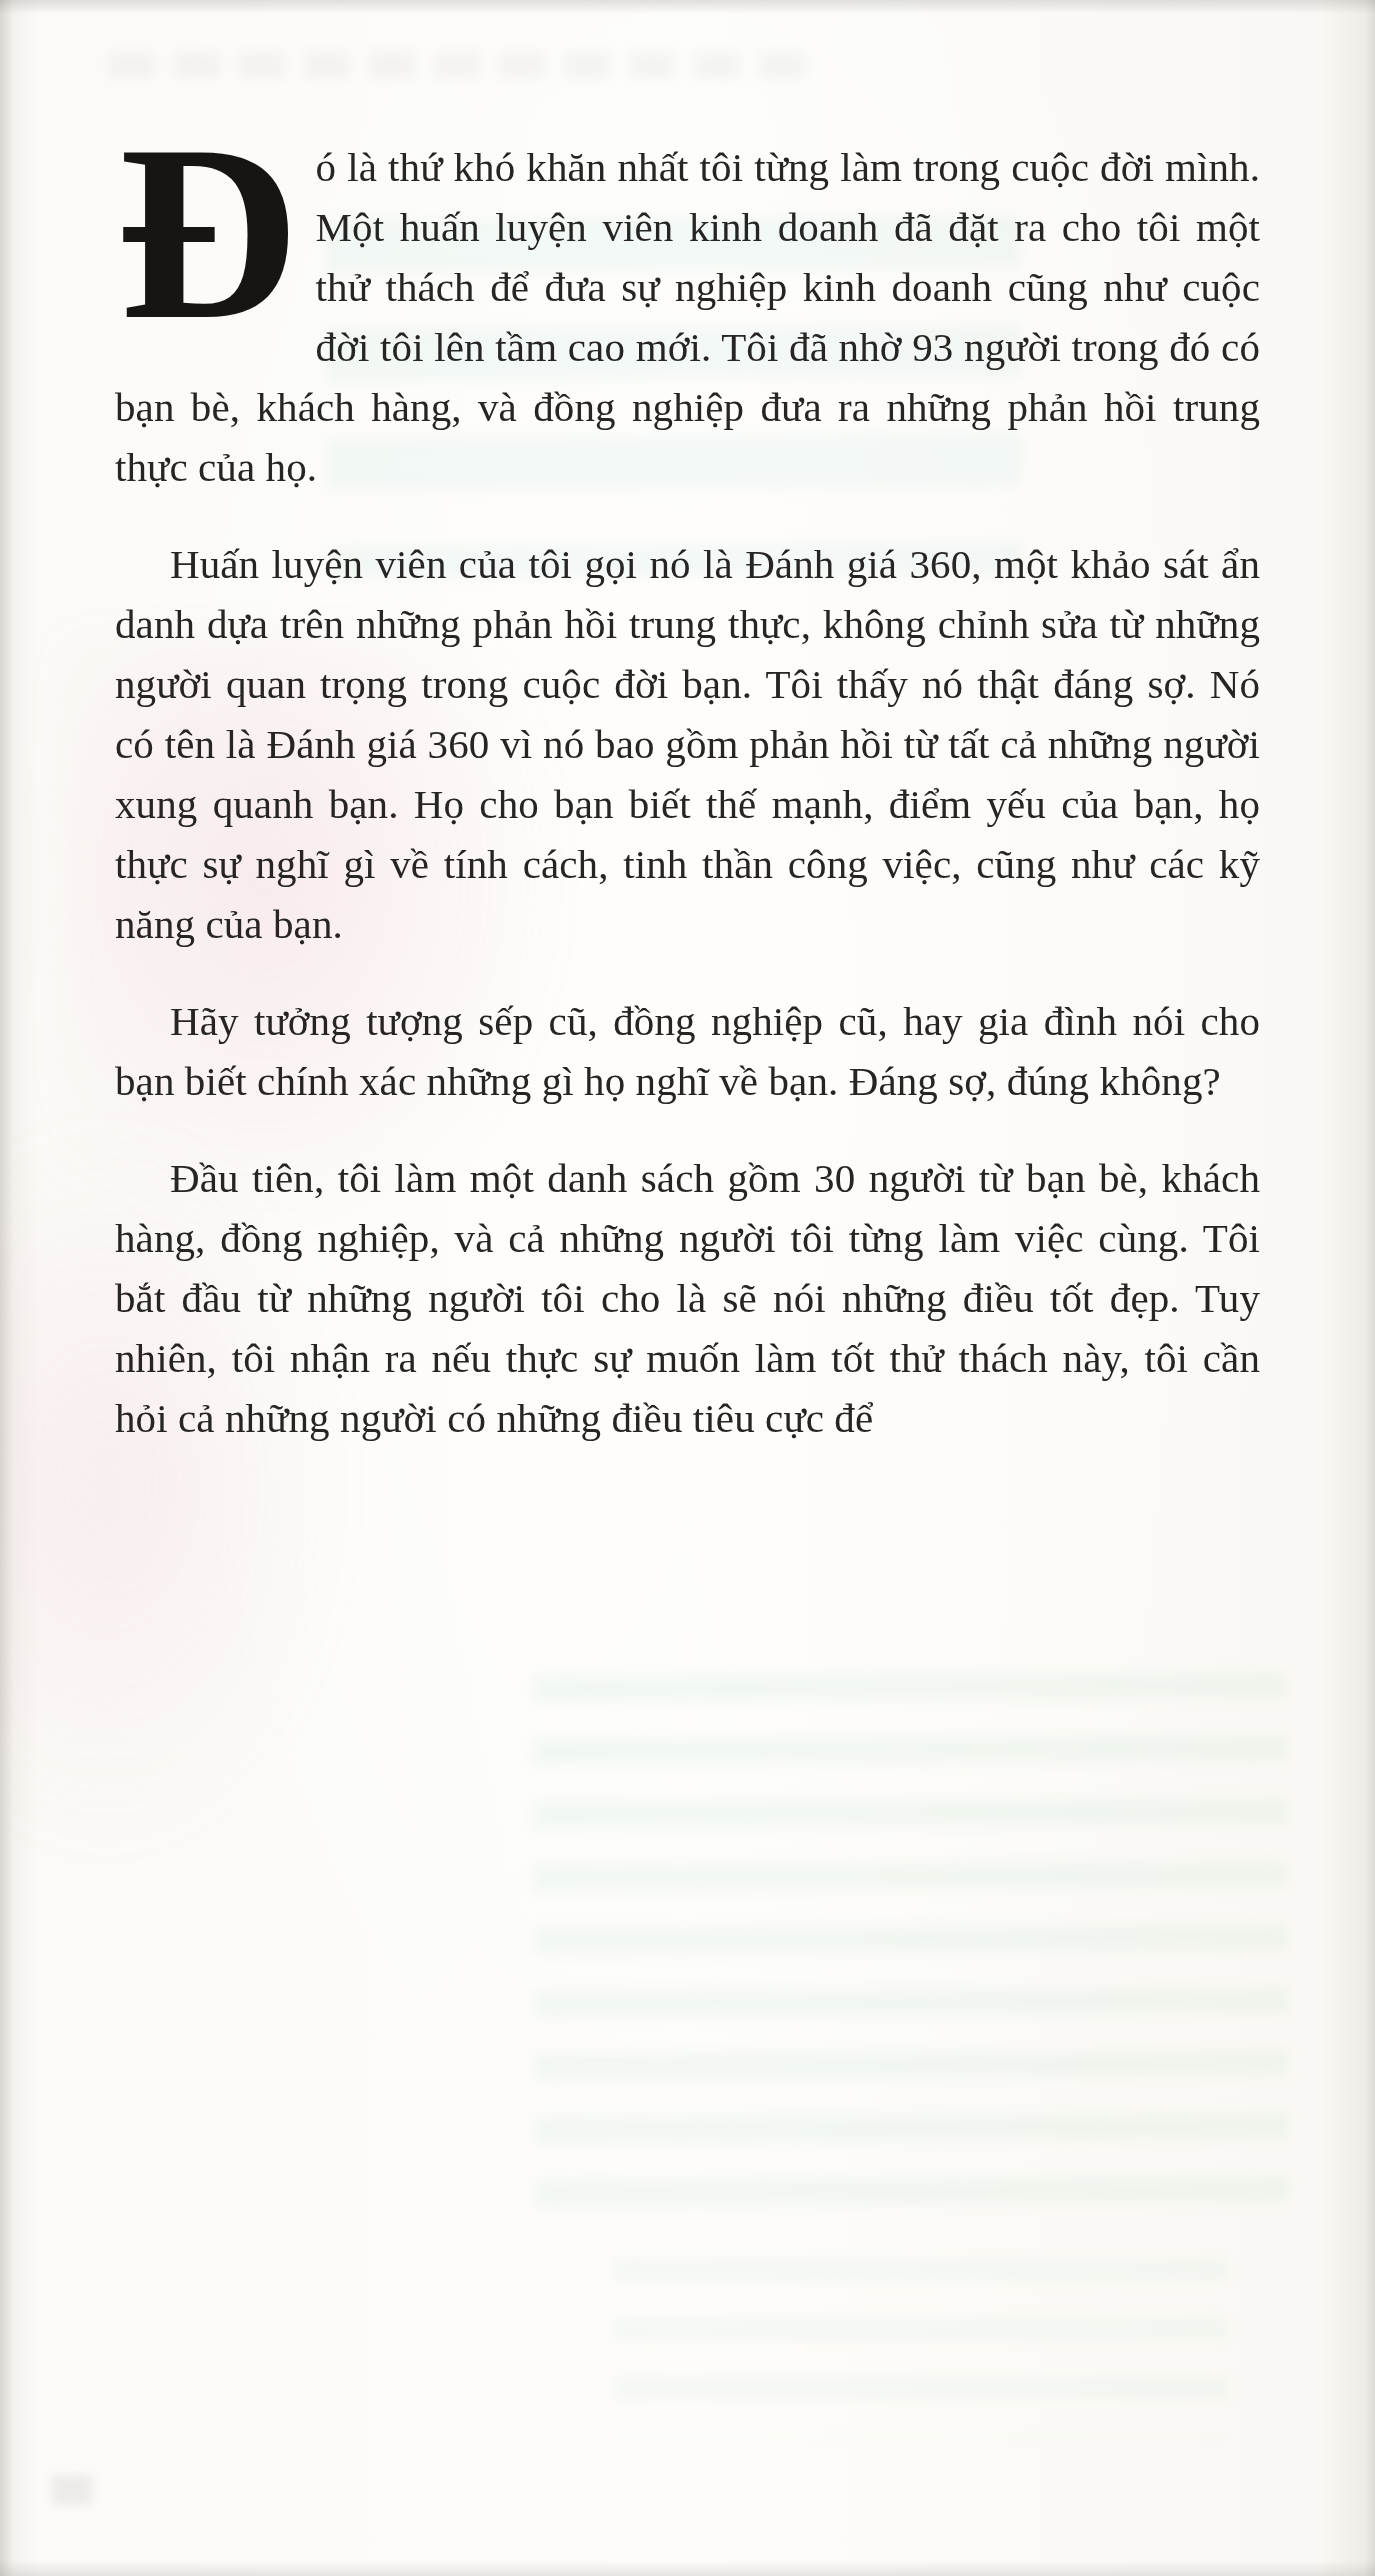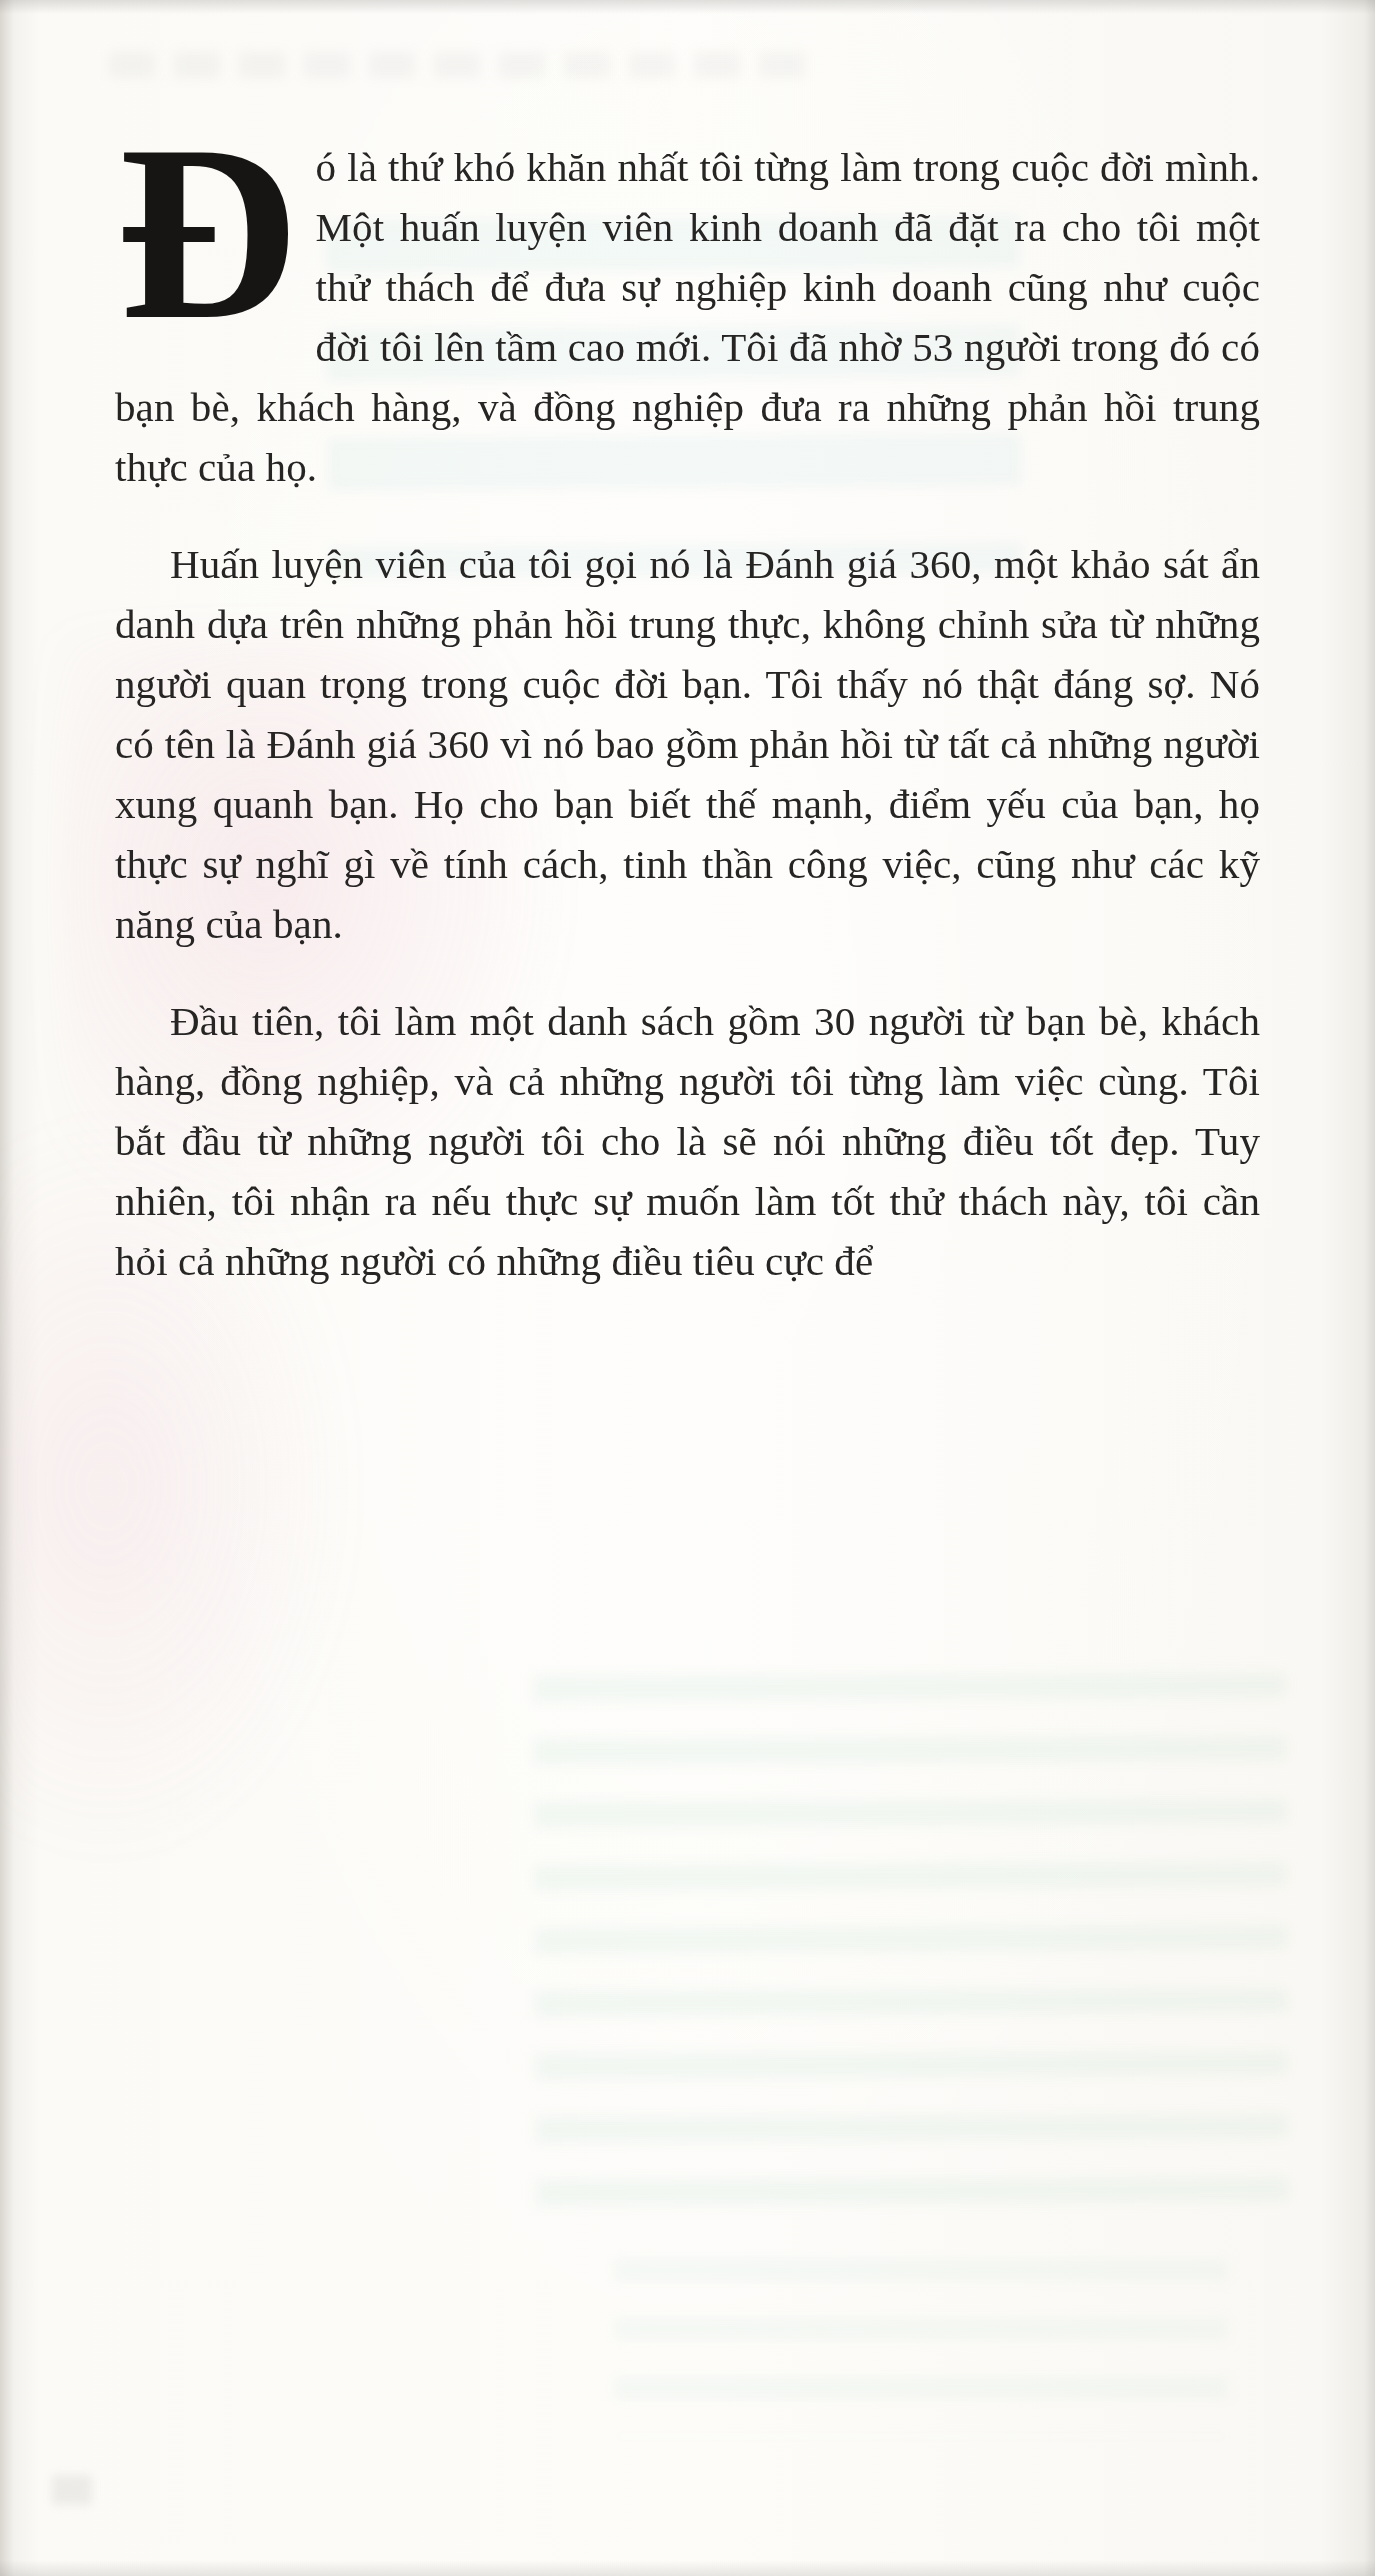--- a/index.html
+++ b/index.html
@@ -98,21 +98,22 @@
   <div class="bleed bleed-header"></div>
   <div class="bleed bleed-title"></div>
   <div class="bleed bleed-pink-blob"></div>
   <div class="bleed bleed-pink-blob2"></div>
   <div class="bleed bleed-green-lines"></div>
   <div class="bleed bleed-green-lines2"></div>
   <div class="bleed bleed-pagenum"></div>
 
   <div class="text-block">
     <p class="para first">
-      <span class="dropcap">Đ</span><span>ó là thứ khó khăn nhất tôi từng làm trong cuộc đời mình. Một huấn luyện viên kinh doanh đã đặt ra cho tôi một thử thách để đưa sự nghiệp kinh doanh cũng như cuộc đời tôi lên tầm cao mới. Tôi đã nhờ 53 người trong đó có bạn bè, khách hàng, và đồng nghiệp đưa ra những phản hồi trung thực của họ.</span>
+      <span class="dropcap">Đ</span><span>ó là thứ khó khăn nhất tôi từng làm trong cuộc đời mình. Một huấn luyện viên kinh doanh đã đặt ra cho tôi một thử thách để đưa sự nghiệp kinh doanh cũng như cuộc đời tôi lên tầm cao mới. Tôi đã nhờ 93 người trong đó có bạn bè, khách hàng, và đồng nghiệp đưa ra những phản hồi trung thực của họ.</span>
     </p>
     <p class="para">Huấn luyện viên của tôi gọi nó là Đánh giá 360, một khảo sát ẩn danh dựa trên những phản hồi trung thực, không chỉnh sửa từ những người quan trọng trong cuộc đời bạn. Tôi thấy nó thật đáng sợ. Nó có tên là Đánh giá 360 vì nó bao gồm phản hồi từ tất cả những người xung quanh bạn. Họ cho bạn biết thế mạnh, điểm yếu của bạn, họ thực sự nghĩ gì về tính cách, tinh thần công việc, cũng như các kỹ năng của bạn.</p>
+    <p class="para">Hãy tưởng tượng sếp cũ, đồng nghiệp cũ, hay gia đình nói cho bạn biết chính xác những gì họ nghĩ về bạn. Đáng sợ, đúng không?</p>
     <p class="para">Đầu tiên, tôi làm một danh sách gồm 30 người từ bạn bè, khách hàng, đồng nghiệp, và cả những người tôi từng làm việc cùng. Tôi bắt đầu từ những người tôi cho là sẽ nói những điều tốt đẹp. Tuy nhiên, tôi nhận ra nếu thực sự muốn làm tốt thử thách này, tôi cần hỏi cả những người có những điều tiêu cực để</p>
   </div>
 
   <div class="edge-bottom"></div>
 </div>
 
 
 </body></html>

